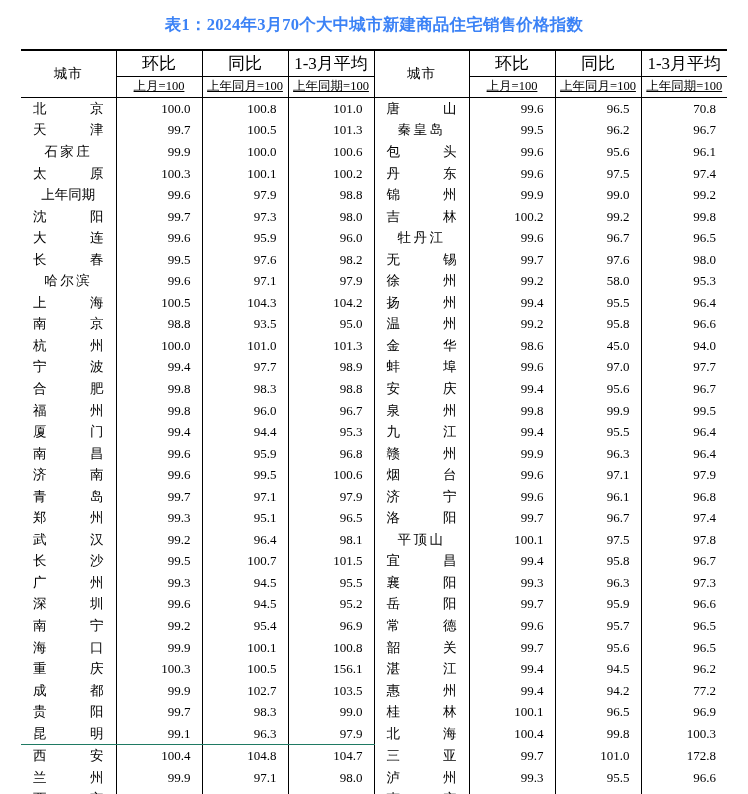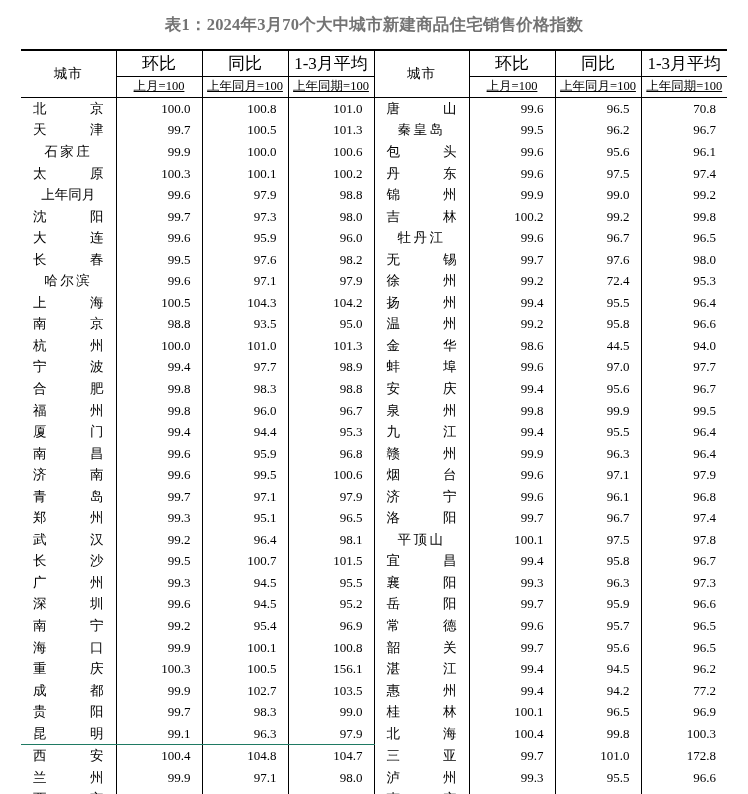--- a/index.html
+++ b/index.html
@@ -16,21 +16,21 @@
     box-sizing:border-box;
   }
   .title{
     text-align:center;
     font-family:"Liberation Serif","DejaVu Serif",serif;
     font-weight:bold;
     font-size:16.5px;
     letter-spacing:0.2px;
     padding-top:14px;
     padding-bottom:13px;
-    color:#737373;
+    color:#3b82f6;
     white-space:nowrap;
   }
   .table-wrap{
     margin:0 auto;
     width:706px;
   }
   table.idx{
     border-collapse:collapse;
     width:706px;
     table-layout:fixed;
@@ -228,21 +228,21 @@
                 <span>丹</span>
                 <span>东</span>
               </span>
             </td>
             <td class="num right-half">99.6</td>
             <td class="num right-half">97.5</td>
             <td class="num num-last right-half">97.4</td>
           </tr>
           <tr>
             <td class="city">
-              <span class="nm tight4">上年同月</span>
+              <span class="nm tight4">上年同期</span>
             </td>
             <td class="num">99.6</td>
             <td class="num">97.9</td>
             <td class="num">98.8</td>
             <td class="city right-half" style="border-left: none;">
               <span class="nm">
                 <span>锦</span>
                 <span>州</span>
               </span>
             </td>
@@ -314,21 +314,21 @@
             <td class="num">99.6</td>
             <td class="num">97.1</td>
             <td class="num">97.9</td>
             <td class="city right-half" style="border-left: none;">
               <span class="nm">
                 <span>徐</span>
                 <span>州</span>
               </span>
             </td>
             <td class="num right-half">99.2</td>
-            <td class="num right-half">72.4</td>
+            <td class="num right-half">58.0</td>
             <td class="num num-last right-half">95.3</td>
           </tr>
           <tr>
             <td class="city">
               <span class="nm">
                 <span>上</span>
                 <span>海</span>
               </span>
             </td>
             <td class="num">100.5</td>
@@ -374,21 +374,21 @@
             <td class="num">100.0</td>
             <td class="num">101.0</td>
             <td class="num">101.3</td>
             <td class="city right-half" style="border-left: none;">
               <span class="nm">
                 <span>金</span>
                 <span>华</span>
               </span>
             </td>
             <td class="num right-half">98.6</td>
-            <td class="num right-half">44.5</td>
+            <td class="num right-half">45.0</td>
             <td class="num num-last right-half">94.0</td>
           </tr>
           <tr>
             <td class="city">
               <span class="nm">
                 <span>宁</span>
                 <span>波</span>
               </span>
             </td>
             <td class="num">99.4</td>

